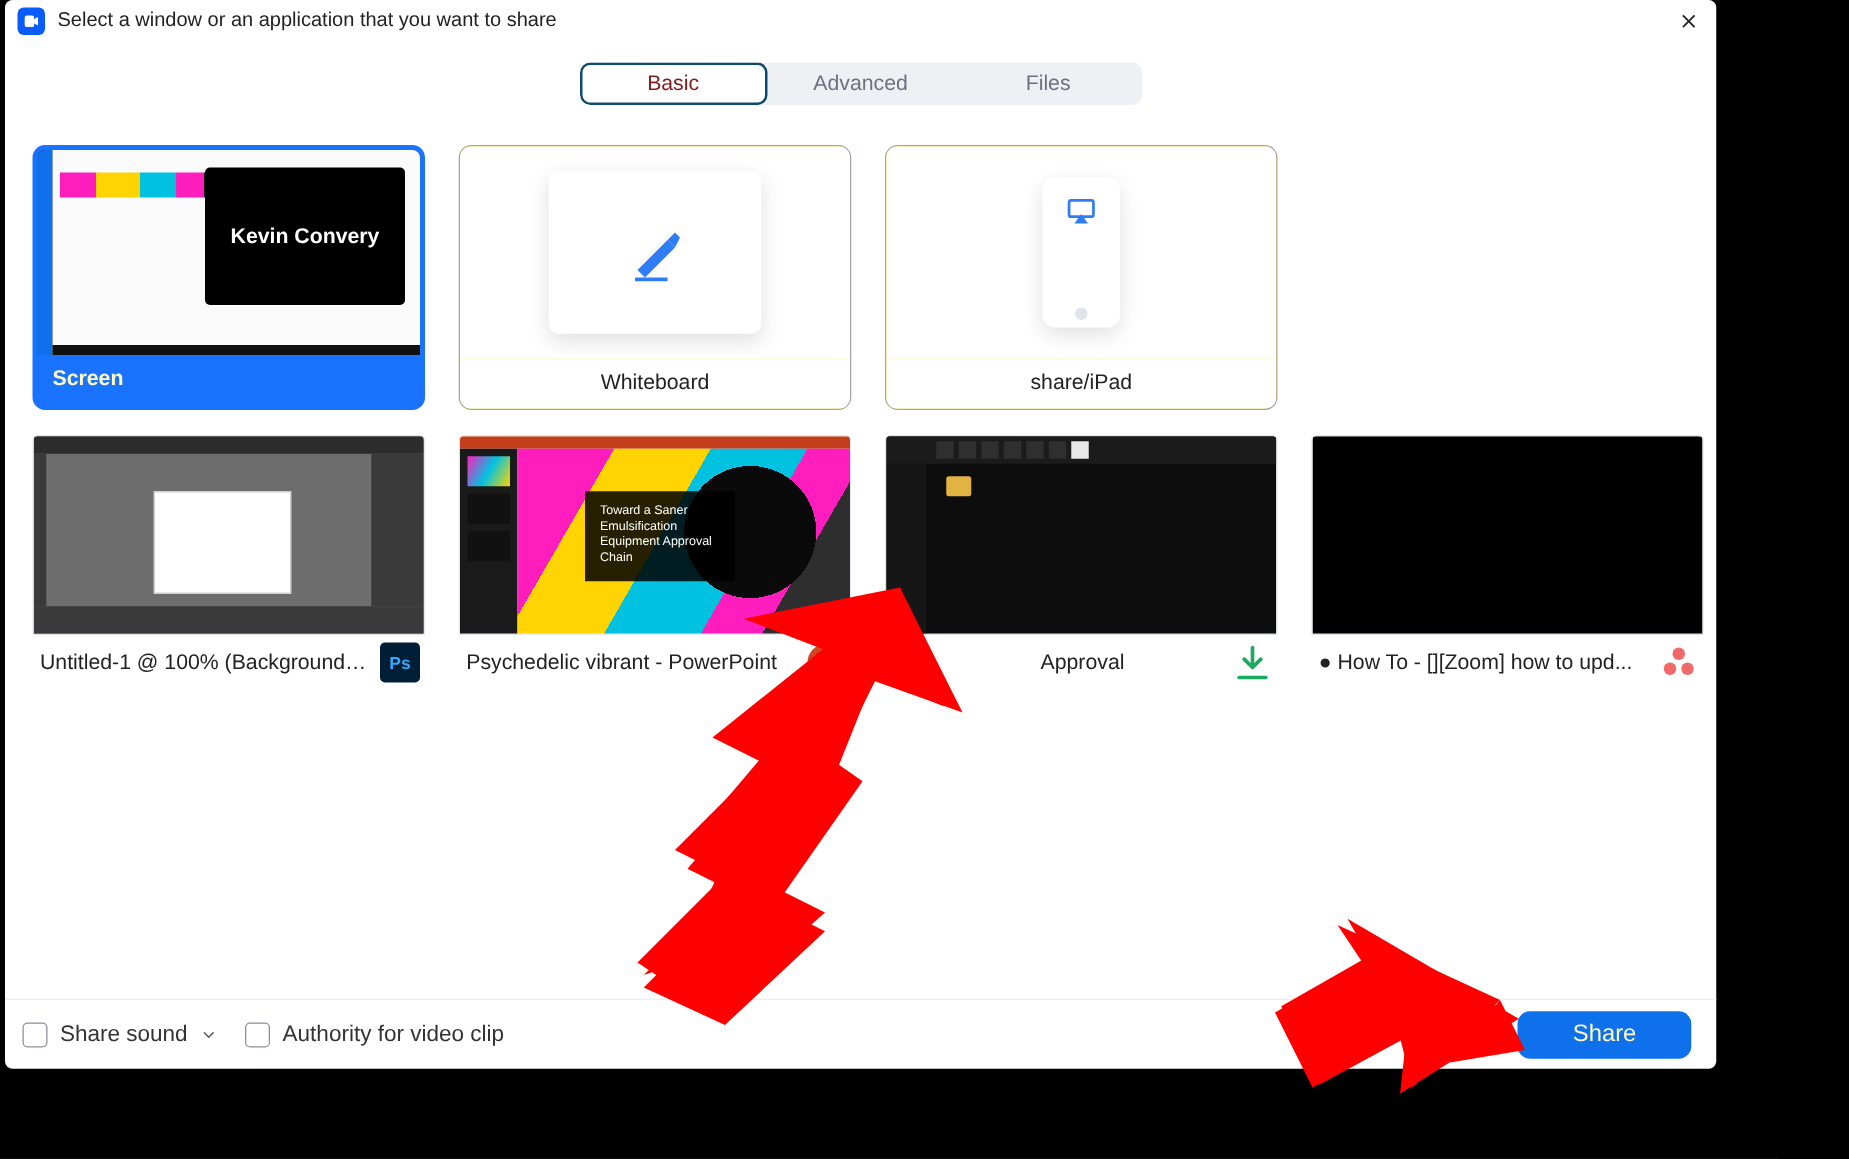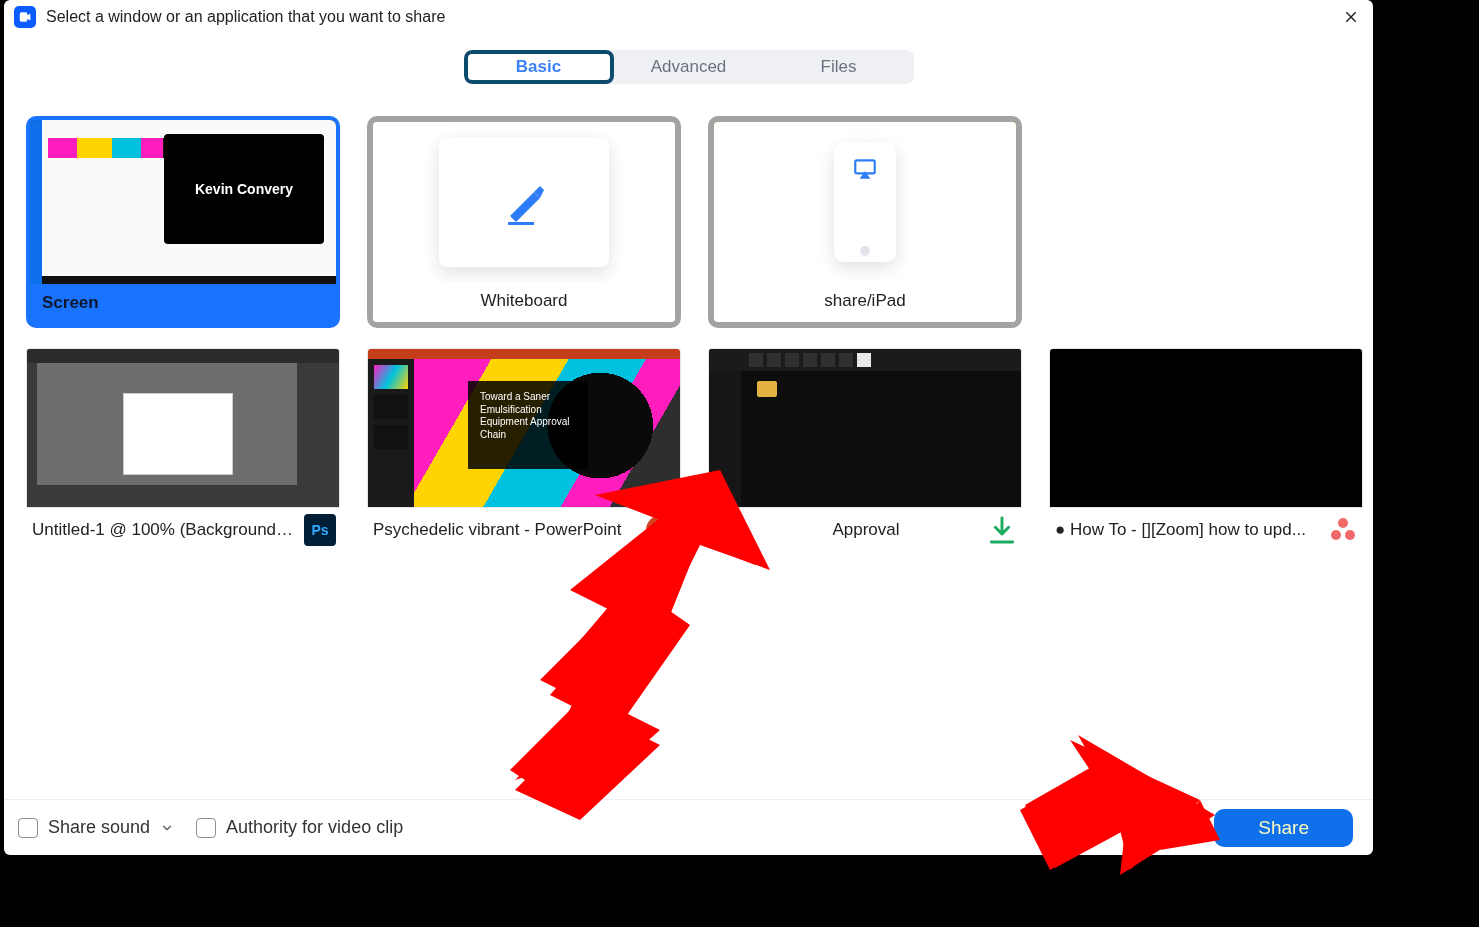--- a/index.html
+++ b/index.html
@@ -23,54 +23,54 @@
   .tabs-wrap { display:flex; justify-content:center; margin-top: 18px; }
   .tabs {
     display:flex; background:#eef0f4; border-radius: 8px; overflow:hidden;
     height: 34px;
   }
   .tab {
     width: 150px; display:flex; align-items:center; justify-content:center;
     font-size: 17px; color:#6b7280; cursor:pointer;
   }
   .tab.active {
-    background:#fff; color:#3b82f6; font-weight:700;
-    border:4px solid #0c4a6e; border-radius:8px;
+    background:#fff; color:#7f1d1d; font-weight:400;
+    border:2px solid #0c4a6e; border-radius:8px;
   }
   
   .grid {
     position:absolute; left:22px; top:116px; right:22px;
     display:grid; grid-template-columns: repeat(4, 314px); column-gap: 27px; row-gap: 20px;
   }
   .card {
-    border:6px solid #a3a3a3; border-radius:10px; overflow:hidden;
+    border:1px solid #a3a3a3; border-radius:10px; overflow:hidden;
     display:flex; flex-direction:column; height: 212px; position:relative; cursor:pointer;
     background:#fde047;
   }
   .card.selected { border: 4px solid #1a73ff; background:#1a73ff; }
   .thumb { flex:1; position:relative; background:#f5f6f8; display:flex; align-items:center; justify-content:center; overflow:hidden; }
   .card .label-row {
     padding: 8px 12px 10px; display:flex; align-items:center; gap:8px; font-size: 17px; color:#222;
     background:#fff; min-height:40px;
   }
-  .card.selected .label-row { background:#1a73ff; color:#0f172a; font-weight:600; justify-content:center; }
+  .card.selected .label-row { background:#1a73ff; color:#fef9c3; font-weight:600; justify-content:center; }
   .label-text { white-space:nowrap; overflow:hidden; text-overflow:ellipsis; flex:1; }
   .app-icon { width:30px; height:30px; flex-shrink:0; display:flex; align-items:center; justify-content:center; }
   
   .screen-thumb { width:100%; height:100%; background:#1c1c1c; display:flex; align-items:stretch; }
   .screen-thumb .sidebar { width:12px; background:#0e71eb; }
   .screen-thumb .body { flex:1; background:#fafafa; position:relative; }
   .screen-thumb .color-bar {
     position:absolute; left:6px; top:18px; width:160px; height:20px;
     background: linear-gradient(90deg,#ff1dbd 0 18%, #ffd400 18% 40%, #00c2e0 40% 58%, #ff1dbd 58% 72%, #1b1b1b 72% 80%, #00c2e0 80% 100%);
   }
   .screen-thumb .zoom-float {
     position:absolute; right:12px; top:14px; width:160px; height:110px; background:#000; border-radius:4px;
     color:#fff; display:flex; align-items:center; justify-content:center;
-    font-size:14px; font-weight:700;
+    font-size:17px; font-weight:700;
   }
   .screen-thumb .task { position:absolute; left:0; right:0; bottom:0; height:8px; background:#111; }
 
   .wb-inner {
     width:170px; height:130px; background:#fff; border-radius:8px;
     box-shadow: 0 6px 18px rgba(0,0,0,.12);
     display:flex; align-items:center; justify-content:center;
   }
   .wb-inner svg { width:48px; height:48px; }
 
@@ -94,21 +94,21 @@
   .ppt-thumb { width:100%; height:100%; background:#fff; position:relative; }
   .ppt-thumb .ribbon { position:absolute; left:0; right:0; top:0; height:10px; background:#c43e1c; }
   .ppt-thumb .slides { position:absolute; left:0; top:10px; width:46px; bottom:0; background:#1a1a1a; }
   .ppt-thumb .main {
     position:absolute; left:46px; right:0; top:10px; bottom:0;
     background:
       radial-gradient(circle at 70% 45%, #0a0a0a 0 26%, transparent 26%),
       linear-gradient(120deg,#ff1dbd 0 22%, #ffd400 22% 44%, #00c2e0 44% 66%, #ff1dbd 66% 80%, #2e2e2e 80% 100%);
   }
   .ppt-thumb .text {
-    position:absolute; left:100px; top:32px; width:120px; padding:10px 12px 28px;
+    position:absolute; left:100px; top:44px; width:120px; padding:10px 12px 12px;
     background:rgba(0,0,0,.85); color:#fff; font-size:10px; line-height:1.25;
   }
   .ppt-thumb .slides .mini {
     margin:6px 6px 0 6px; height:24px;
     background: linear-gradient(120deg,#ff1dbd,#00c2e0,#ffd400);
   }
   .ppt-thumb .slides .mini.dark { background:#111; }
 
   .dark-thumb { width:100%; height:100%; background:#0d0d0d; position:relative; }
   .dark-thumb .top { position:absolute; left:0; right:0; top:0; height:22px; background:#1b1b1b; }

